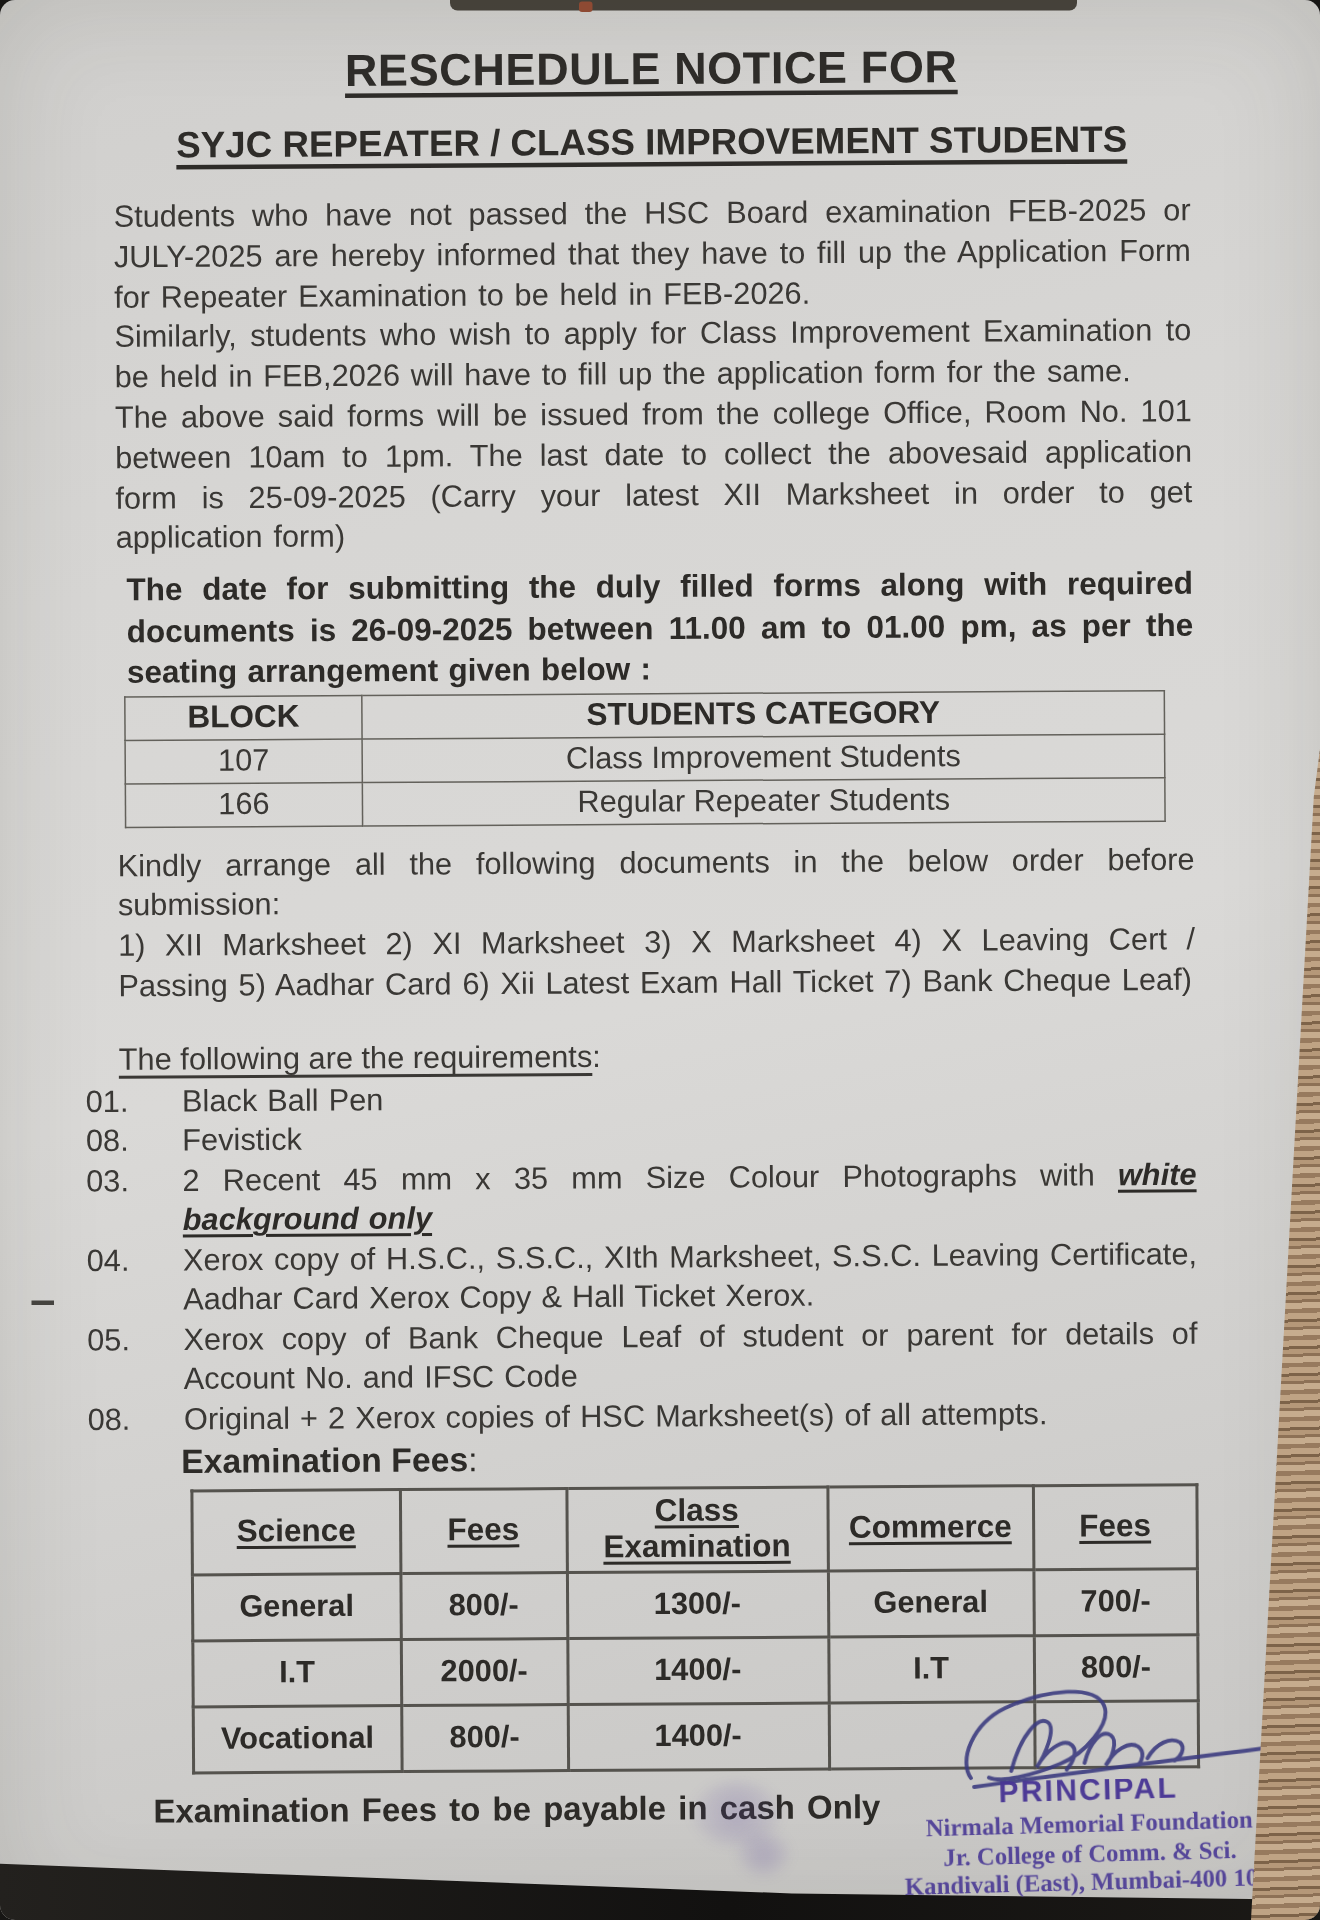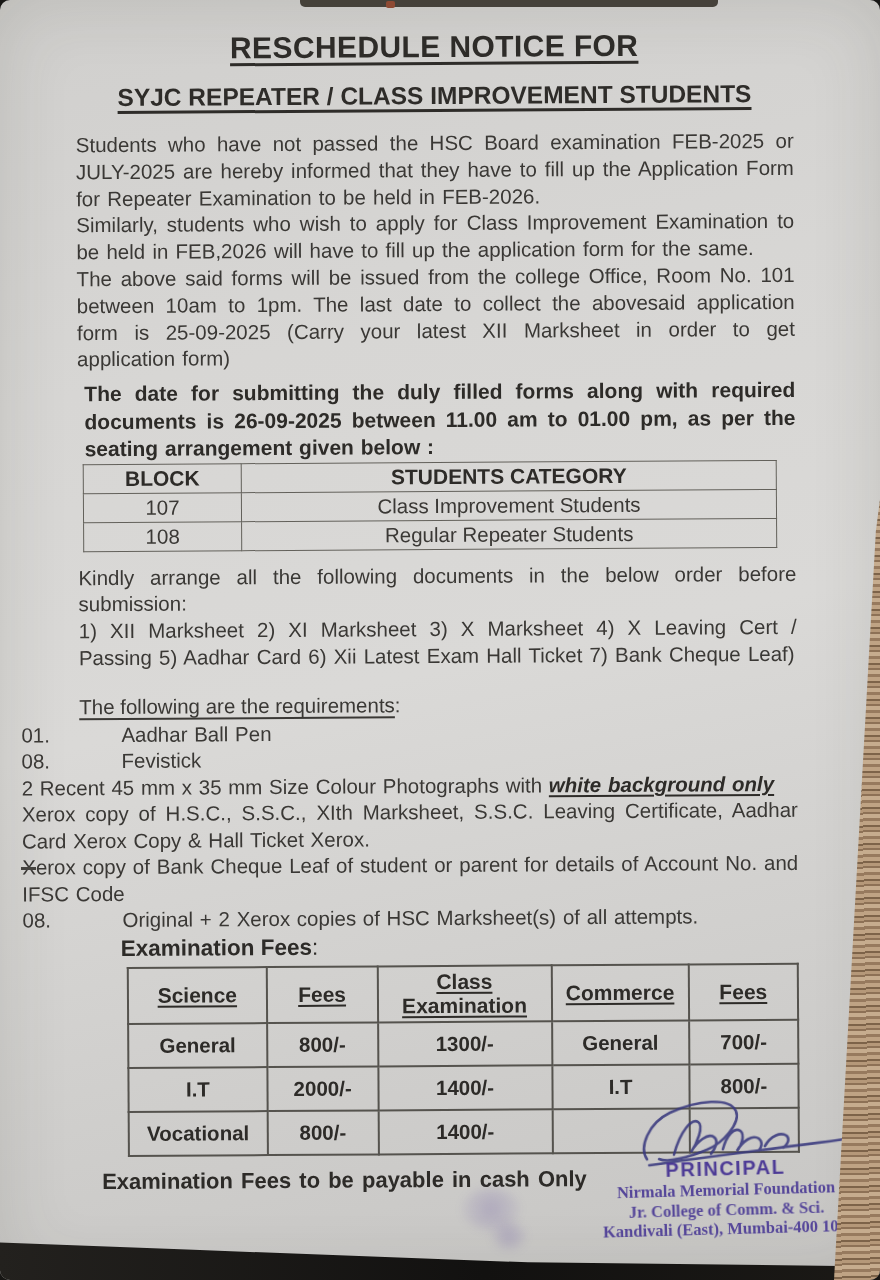--- a/index.html
+++ b/index.html
@@ -45,21 +45,21 @@
   table.seating{border-collapse:collapse;margin:1px 0 0 5px;width:694px;font-size:20.5px;color:#3a3835;}
   table.seating th,table.seating td{border:1.5px solid #63615b;text-align:center;padding:1px 4px;height:26px;}
   table.seating th{font-weight:bold;font-size:21px;color:#2d2b28;}
   table.seating col.c1{width:158px;}
 
   p.kindly{margin-top:13px;}
   .req-heading{margin:23px 0 3px;font-size:20.5px;color:#3a3835;}
   .req-heading .ul{text-decoration:underline;text-decoration-thickness:1.5px;text-underline-offset:4px;}
   .req-list{margin-left:-58px;}
   .req-row{display:flex;font-size:20.5px;line-height:26.5px;color:#3a3835;}
-  .req-num{flex:0 0 100px;}
+  .req-num{flex:0 0 100px;text-align:center;}
   .req-text{flex:1;text-align:justify;word-spacing:1px;}
   .req-em{font-weight:bold;font-style:italic;text-decoration:underline;text-decoration-thickness:2px;
         text-underline-offset:3px;color:#2d2b28;}
 
   .fees-heading{margin:2px 0 5px 40px;font-size:22.5px;color:#2d2b28;}
   .fees-heading .hd{font-weight:bold;}
 
   table.fees{border-collapse:collapse;margin-left:46px;font-size:20.5px;font-weight:bold;color:#2d2b28;}
   table.fees th,table.fees td{border:2px solid #55534e;text-align:center;padding:0 6px;}
   table.fees th{height:54px;font-size:21px;}
@@ -109,47 +109,50 @@
       <tbody>
           <tr>
         <th>BLOCK</th>
         <th>STUDENTS CATEGORY</th>
       </tr>
       <tr>
         <td>107</td>
         <td>Class Improvement Students</td>
       </tr>
       <tr>
-        <td>108</td>
+        <td>166</td>
         <td>Regular Repeater Students</td>
       </tr>
     </tbody>
       </table>
 
     <p class="body kindly">Kindly arrange all the following documents in the below order before submission:</p>
     <p class="body">1) XII Marksheet  2) XI Marksheet 3) X Marksheet 4) X Leaving Cert / Passing  5) Aadhar Card 6) Xii Latest Exam Hall Ticket 7) Bank Cheque Leaf)</p>
 
     <p class="req-heading"><span class="ul">The following are the requirements</span><span>:</span></p>
 
     <div class="req-list">
       <div class="req-row">
         <div class="req-num">01.</div>
-        <div class="req-text"><span>Aadhar Ball Pen</span><span class="req-em"></span></div>
+        <div class="req-text"><span>Black Ball Pen</span><span class="req-em"></span></div>
       </div>
       <div class="req-row">
         <div class="req-num">08.</div>
         <div class="req-text"><span>Fevistick</span><span class="req-em"></span></div>
       </div>
       <div class="req-row">
+        <div class="req-num">03.</div>
         <div class="req-text"><span>2 Recent 45 mm x 35 mm Size Colour Photographs with </span><span class="req-em">white background only</span></div>
       </div>
       <div class="req-row">
+        <div class="req-num">04.</div>
         <div class="req-text"><span>Xerox copy of H.S.C., S.S.C., XIth Marksheet, S.S.C. Leaving Certificate, Aadhar Card Xerox Copy &amp; Hall Ticket Xerox.</span><span class="req-em"></span></div>
       </div>
       <div class="req-row">
+        <div class="req-num">05.</div>
         <div class="req-text"><span>Xerox copy of Bank Cheque Leaf of student or parent for details of Account No. and IFSC Code</span><span class="req-em"></span></div>
       </div>
       <div class="req-row">
         <div class="req-num">08.</div>
         <div class="req-text"><span>Original + 2 Xerox copies of HSC Marksheet(s) of all attempts.</span><span class="req-em"></span></div>
       </div>
     </div>
 
     <div class="fees-heading"><span class="hd">Examination Fees</span><span>:</span></div>
 

